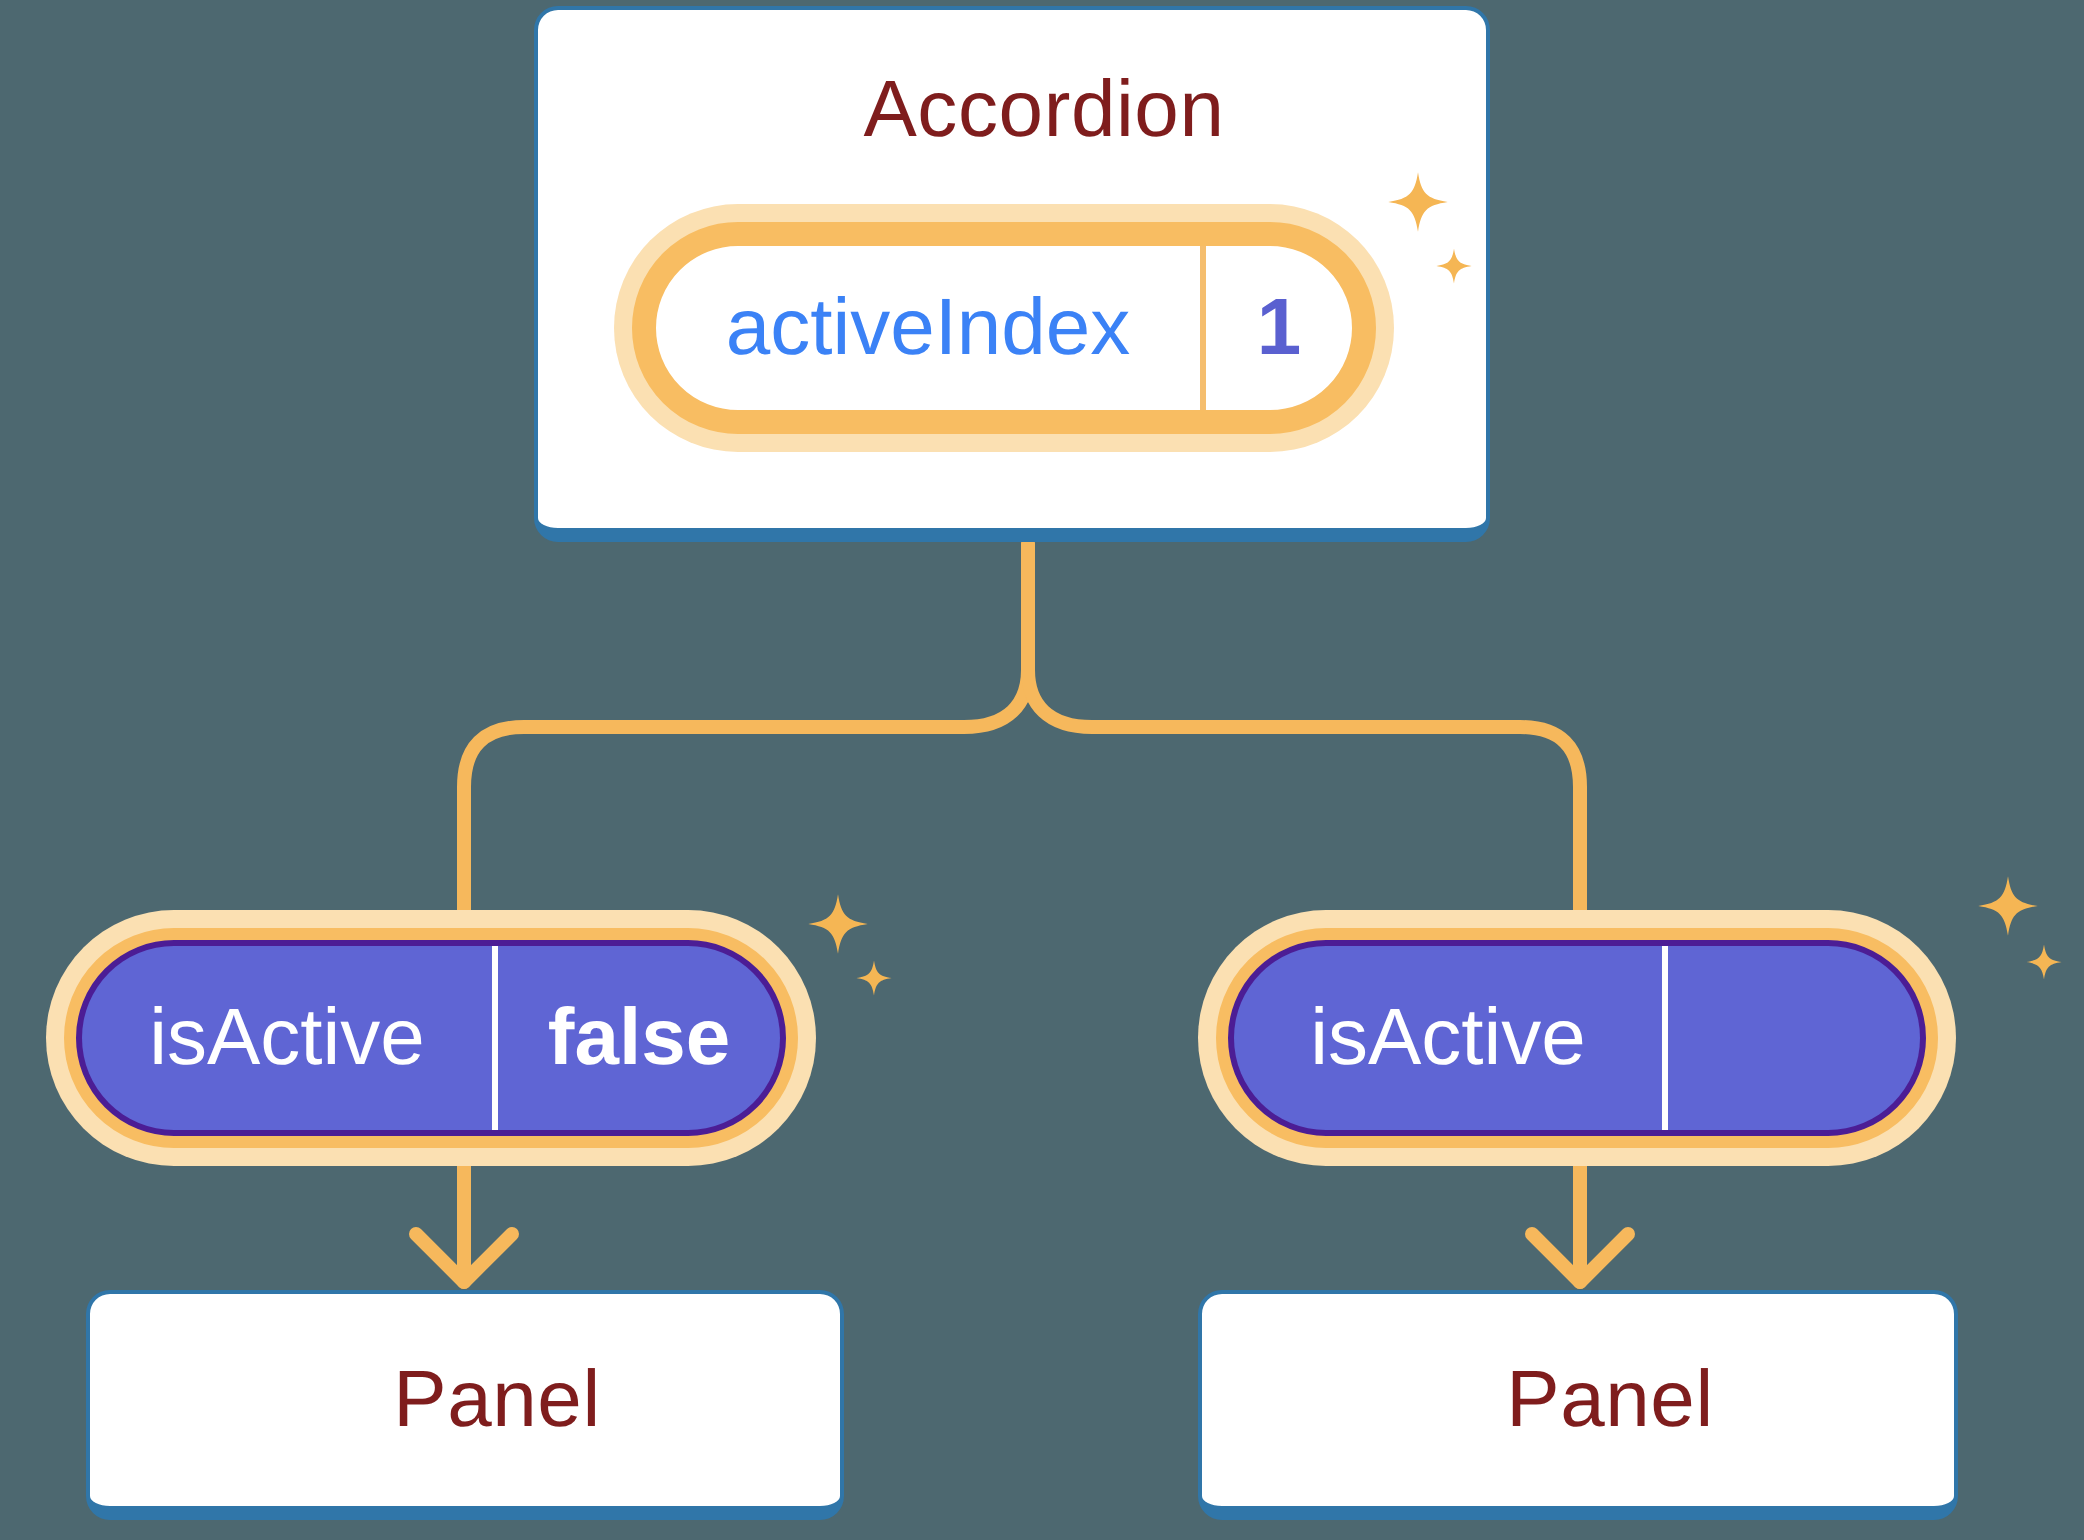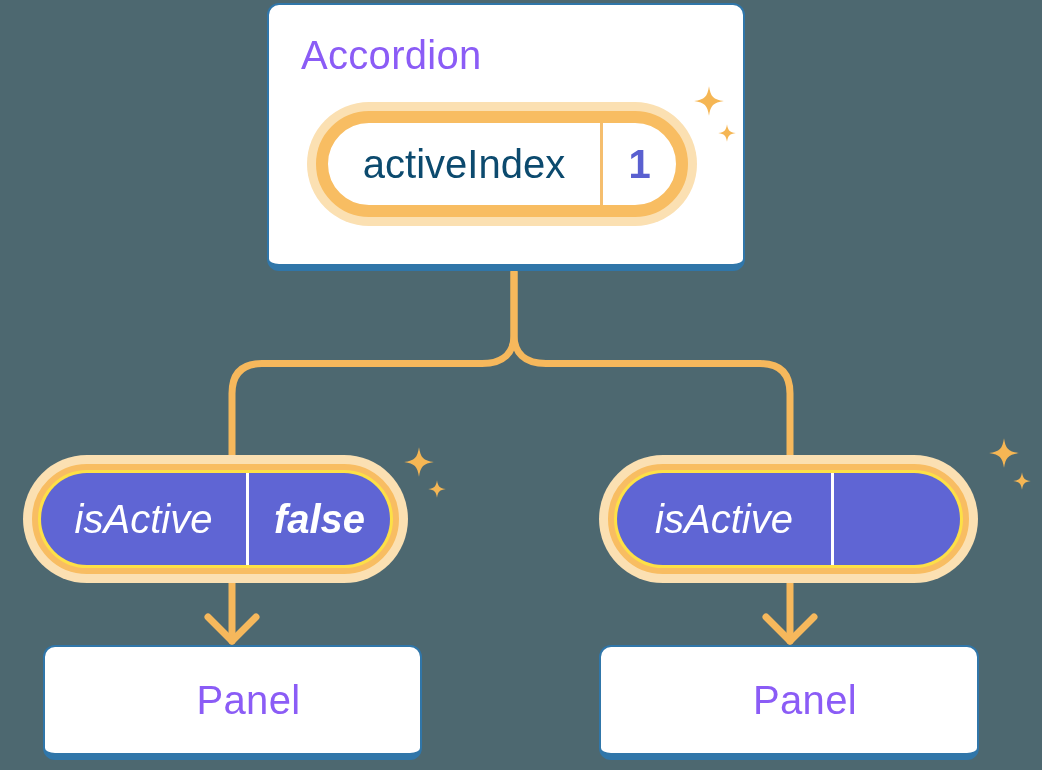--- a/index.html
+++ b/index.html
@@ -12,50 +12,50 @@
   .stage *{box-sizing:border-box;}
   svg.layer{position:absolute;left:0;top:0;width:1042px;height:770px;}
   .z0{z-index:0;} .z1{z-index:1;} .z3{z-index:3;}
 
   
   .node-card{
     position:absolute;background:#ffffff;
     border:2px solid #3076A9;border-bottom-width:7px;border-radius:12px;
   }
   .node-title{
-    color:#8b5cf6;font-size:40px;font-weight:500;text-align:left;
+    color:#7f1d1d;font-size:40px;font-weight:500;text-align:center;
     letter-spacing:.3px;
     padding-left:32px;
   }
   .card-accordion{left:267px;top:3px;width:478px;height:268px;padding-top:28px;}
   .panel-left {left:43px; top:645px;width:379px;height:115px;display:flex;align-items:center;justify-content:center;}
   .panel-right{left:599px;top:645px;width:380px;height:115px;display:flex;align-items:center;justify-content:center;}
 
   
   .halo{
     position:absolute;background:#FBE0B2;border-radius:999px;padding:9px;z-index:2;
   }
   .halo-top {left:307px;top:102px;width:390px;height:124px;}
   .halo-left {left:23px; top:455px;width:385px;height:128px;}
   .halo-right{left:599px;top:455px;width:379px;height:128px;}
 
   .pill-white{
     width:100%;height:100%;background:#ffffff;border:12px solid #F8BD62;
     border-radius:999px;display:flex;align-items:stretch;overflow:hidden;
   }
   .pill-purple{
-    width:100%;height:100%;background:#fde047;border:6px solid #F8BD62;
-    border-radius:999px;padding:3px;font-style:italic;
+    width:100%;height:100%;background:#4c1d95;border:6px solid #F8BD62;
+    border-radius:999px;padding:3px;
   }
   .pill-fill{
     width:100%;height:100%;background:#5F65D4;border-radius:999px;
     display:flex;align-items:stretch;overflow:hidden;
   }
   .cell{display:flex;align-items:center;justify-content:center;}
-  .state-name{color:#0c4a6e;font-size:40px;}
+  .state-name{color:#3b82f6;font-size:40px;}
   .state-value{color:#5A60D0;font-size:40px;font-weight:700;}
   .prop-name{color:#ffffff;font-size:40px;}
   .prop-value{color:#ffffff;font-size:40px;font-weight:700;}
   .vr-orange{width:3px;background:#F5BE6E;}
   .vr-white{width:3px;background:#ffffff;}
 
   
   .halo-top  .cell.n{width:272px;} .halo-top  .cell.v{flex:1;}
   .halo-left .cell.n{width:205px;} .halo-left .cell.v{flex:1;}
   .halo-right .cell.n{width:214px;} .halo-right .cell.v{flex:1;}

